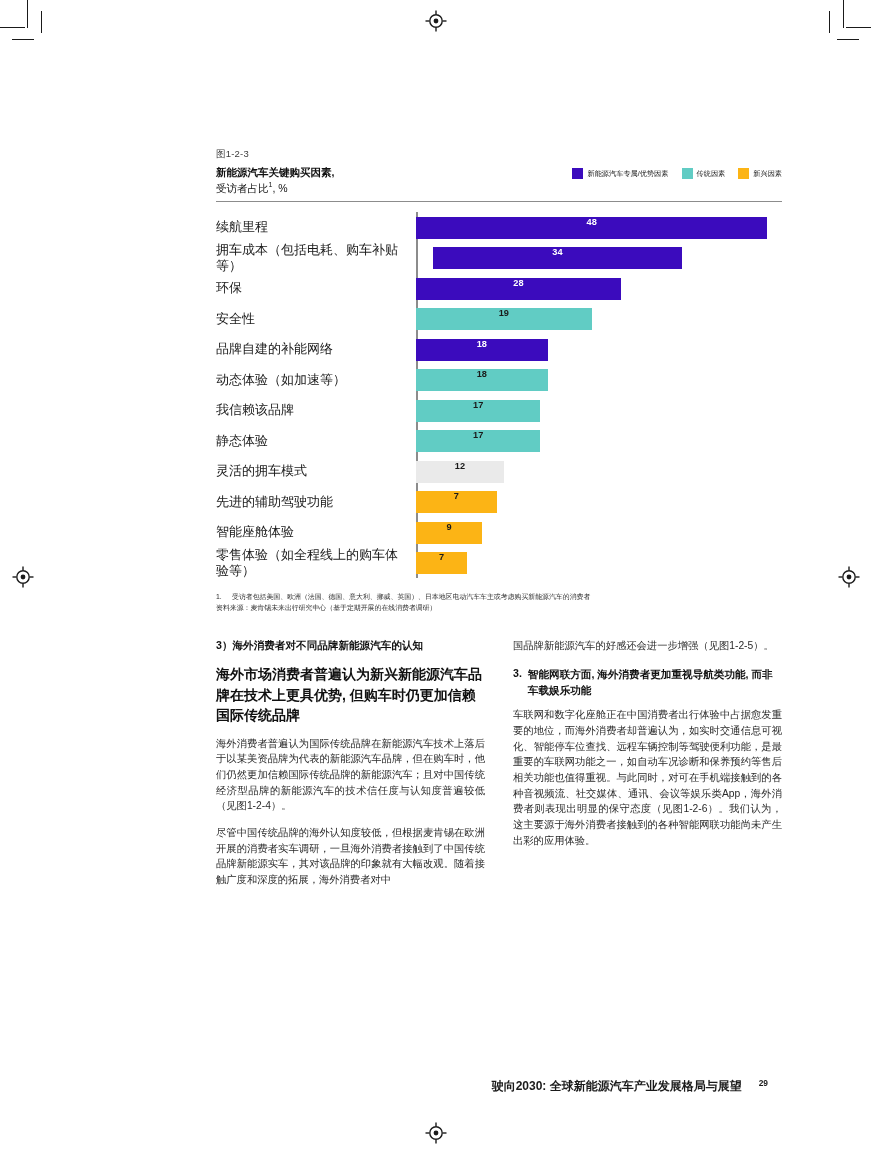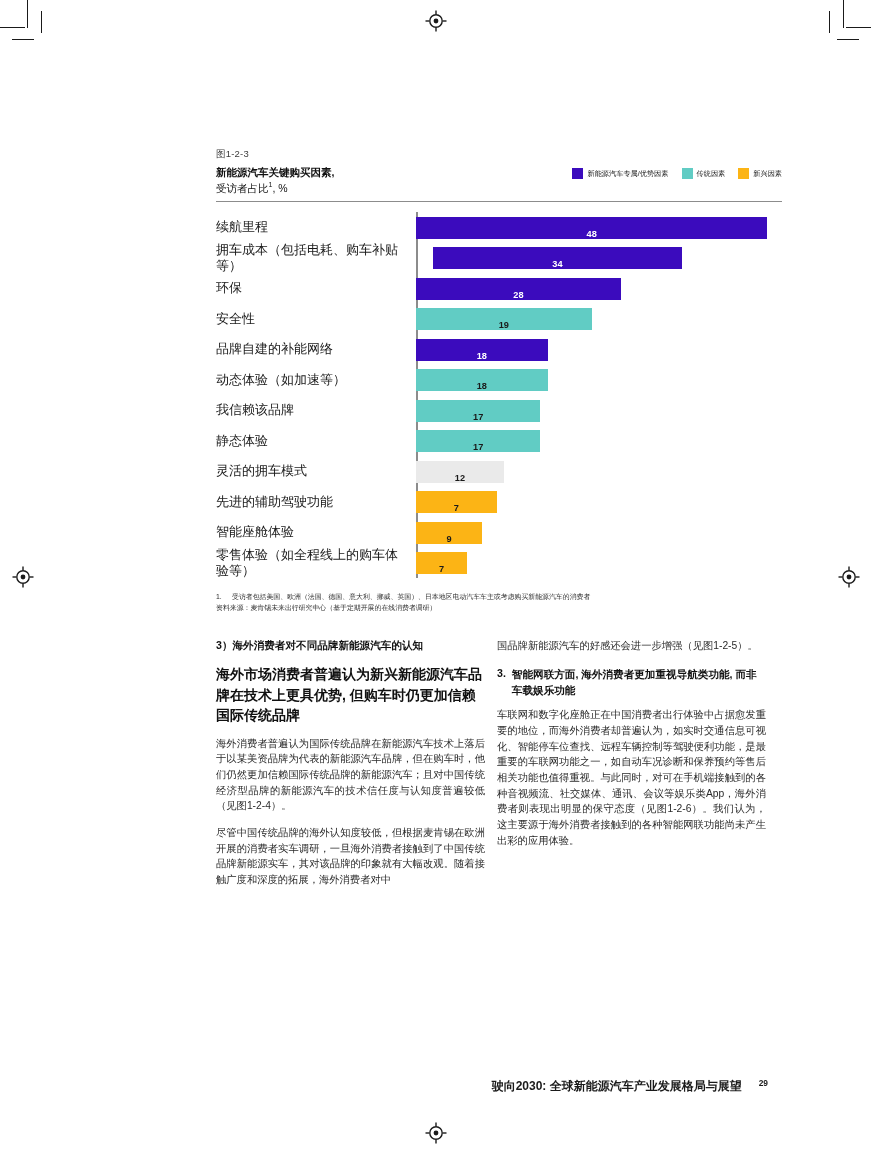--- a/index.html
+++ b/index.html
@@ -38,32 +38,32 @@
   .rule{height:1px;background:#8c8c8c;margin-top:6px;}
 
   
   .chart{margin-top:10px;position:relative;}
   .rows{position:relative;}
   .axis{position:absolute;left:200px;top:0;bottom:0;width:1.5px;background:#8c8c8c;}
   .row{display:flex;align-items:center;height:30.5px;}
   .row-label{width:200px;padding-right:18px;box-sizing:border-box;
              font-size:13px;color:#1a1a1a;line-height:1.25;}
   .row-bar-area{flex:1;position:relative;height:22px;}
-  .bar{height:22px;display:flex;align-items:flex-end;justify-content:center;
+  .bar{height:22px;display:flex;align-items:flex-start;justify-content:center;
        box-sizing:border-box;}
   .bar-value{font-size:9.2px;font-weight:bold;}
 
   
   .notes{margin-top:14px;font-size:6.9px;line-height:1.55;color:#2b2b2b;}
   .note-row{display:flex;}
   .note-num{width:16px;flex:none;}
   .note-txt{flex:1;}
 
   
-  .cols{display:flex;gap:12px;margin-top:24px;}
+  .cols{display:flex;gap:28px;margin-top:24px;}
   .col{width:269px;}
   h3.sec{font-size:10.6px;font-weight:bold;line-height:1.45;color:#111;margin:0 0 11px 0;}
   h4.sub{font-size:14px;font-weight:bold;line-height:1.47;color:#111;margin:8px 0 10px 0;}
   p.body{font-size:10.3px;line-height:1.52;color:#2a2a2a;margin:0 0 11px 0;text-align:justify;}
   p.body:last-child{margin-bottom:0;}
   .numbered{display:flex;gap:6px;margin:14px 0 9px 0;}
   .numbered .n{font-size:10.6px;font-weight:bold;color:#111;flex:none;}
   .numbered .t{font-size:10.6px;font-weight:bold;line-height:1.47;color:#111;}
 
   

